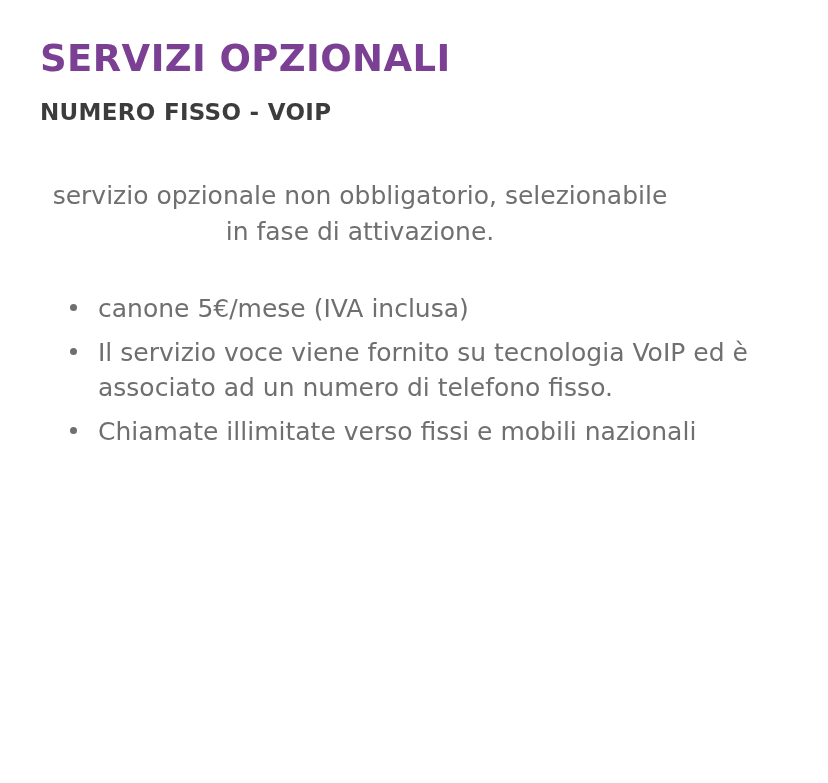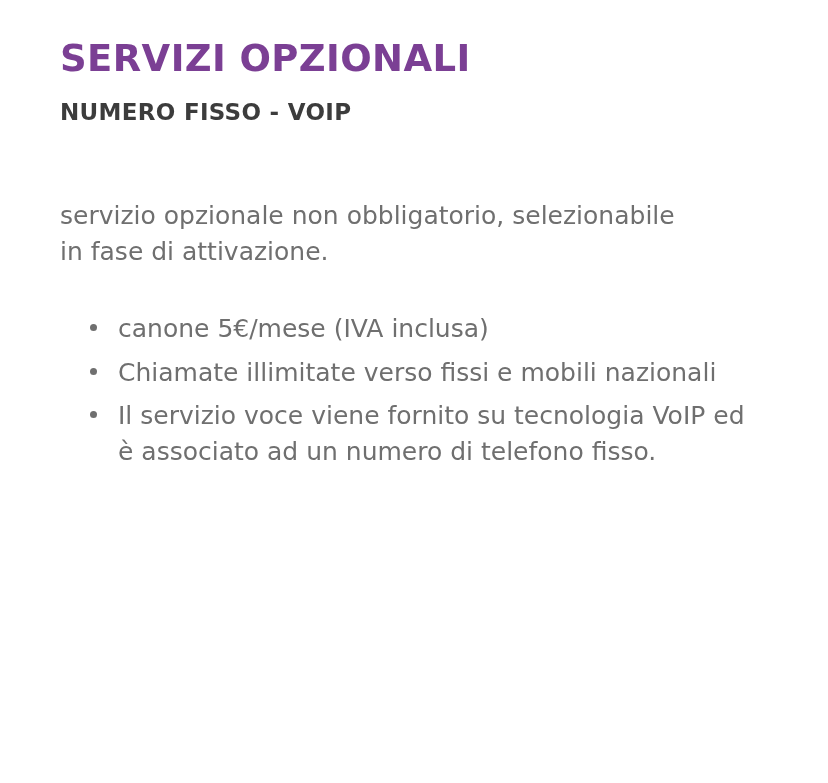--- a/index.html
+++ b/index.html
@@ -10,47 +10,48 @@
     width: 828px;
     height: 783px;
     background: #ffffff;
     font-family: "DejaVu Sans", sans-serif;
     overflow: hidden;
   }
   .page {
     box-sizing: border-box;
     width: 828px;
     height: 670px;
-    padding: 38px 60px 0 60px;
+    padding: 38px 60px 0 40px;
   }
   .section-title {
     font-family: "DejaVu Sans", sans-serif;
     font-size: 37px;
     font-weight: bold;
     letter-spacing: 0.4px;
     color: #7b3f94;
     margin: 0 0 18px 0;
     line-height: 1.15;
   }
   .section-subtitle {
     font-family: "DejaVu Sans", sans-serif;
     font-size: 23px;
     font-weight: bold;
     letter-spacing: 0.3px;
     color: #3c3c3c;
-    margin: 0 0 72px 0;
+    margin: 0 0 52px 0;
     line-height: 1.2;
   }
   .intro {
     font-size: 25px;
     color: #6f6f6f;
     line-height: 1.42;
     margin: 0 0 42px 0;
     max-width: 640px;
     font-weight: 400;
+    text-align: center;
   }
   ul.bullets {
     list-style: none;
     margin: 16px;
     padding: 0;
   }
   ul.bullets li {
     position: relative;
     padding-left: 42px;
     margin-bottom: 8px;
@@ -80,21 +81,21 @@
 
   <p class="intro">servizio opzionale non obbligatorio, selezionabile in fase di attivazione.</p>
 
   <ul class="bullets">
     <li>
       <span class="dot"></span>
       <span>canone 5€/mese (IVA inclusa)</span>
     </li>
     <li>
       <span class="dot"></span>
-      <span>Chiamate illimitate verso fissi e mobili nazionali</span>
+      <span>Il servizio voce viene fornito su tecnologia VoIP ed è associato ad un numero di telefono fisso.</span>
     </li>
     <li>
       <span class="dot"></span>
-      <span>Il servizio voce viene fornito su tecnologia VoIP ed è associato ad un numero di telefono fisso.</span>
+      <span>Chiamate illimitate verso fissi e mobili nazionali</span>
     </li>
   </ul>
 
 </div>
 
 </body></html>

